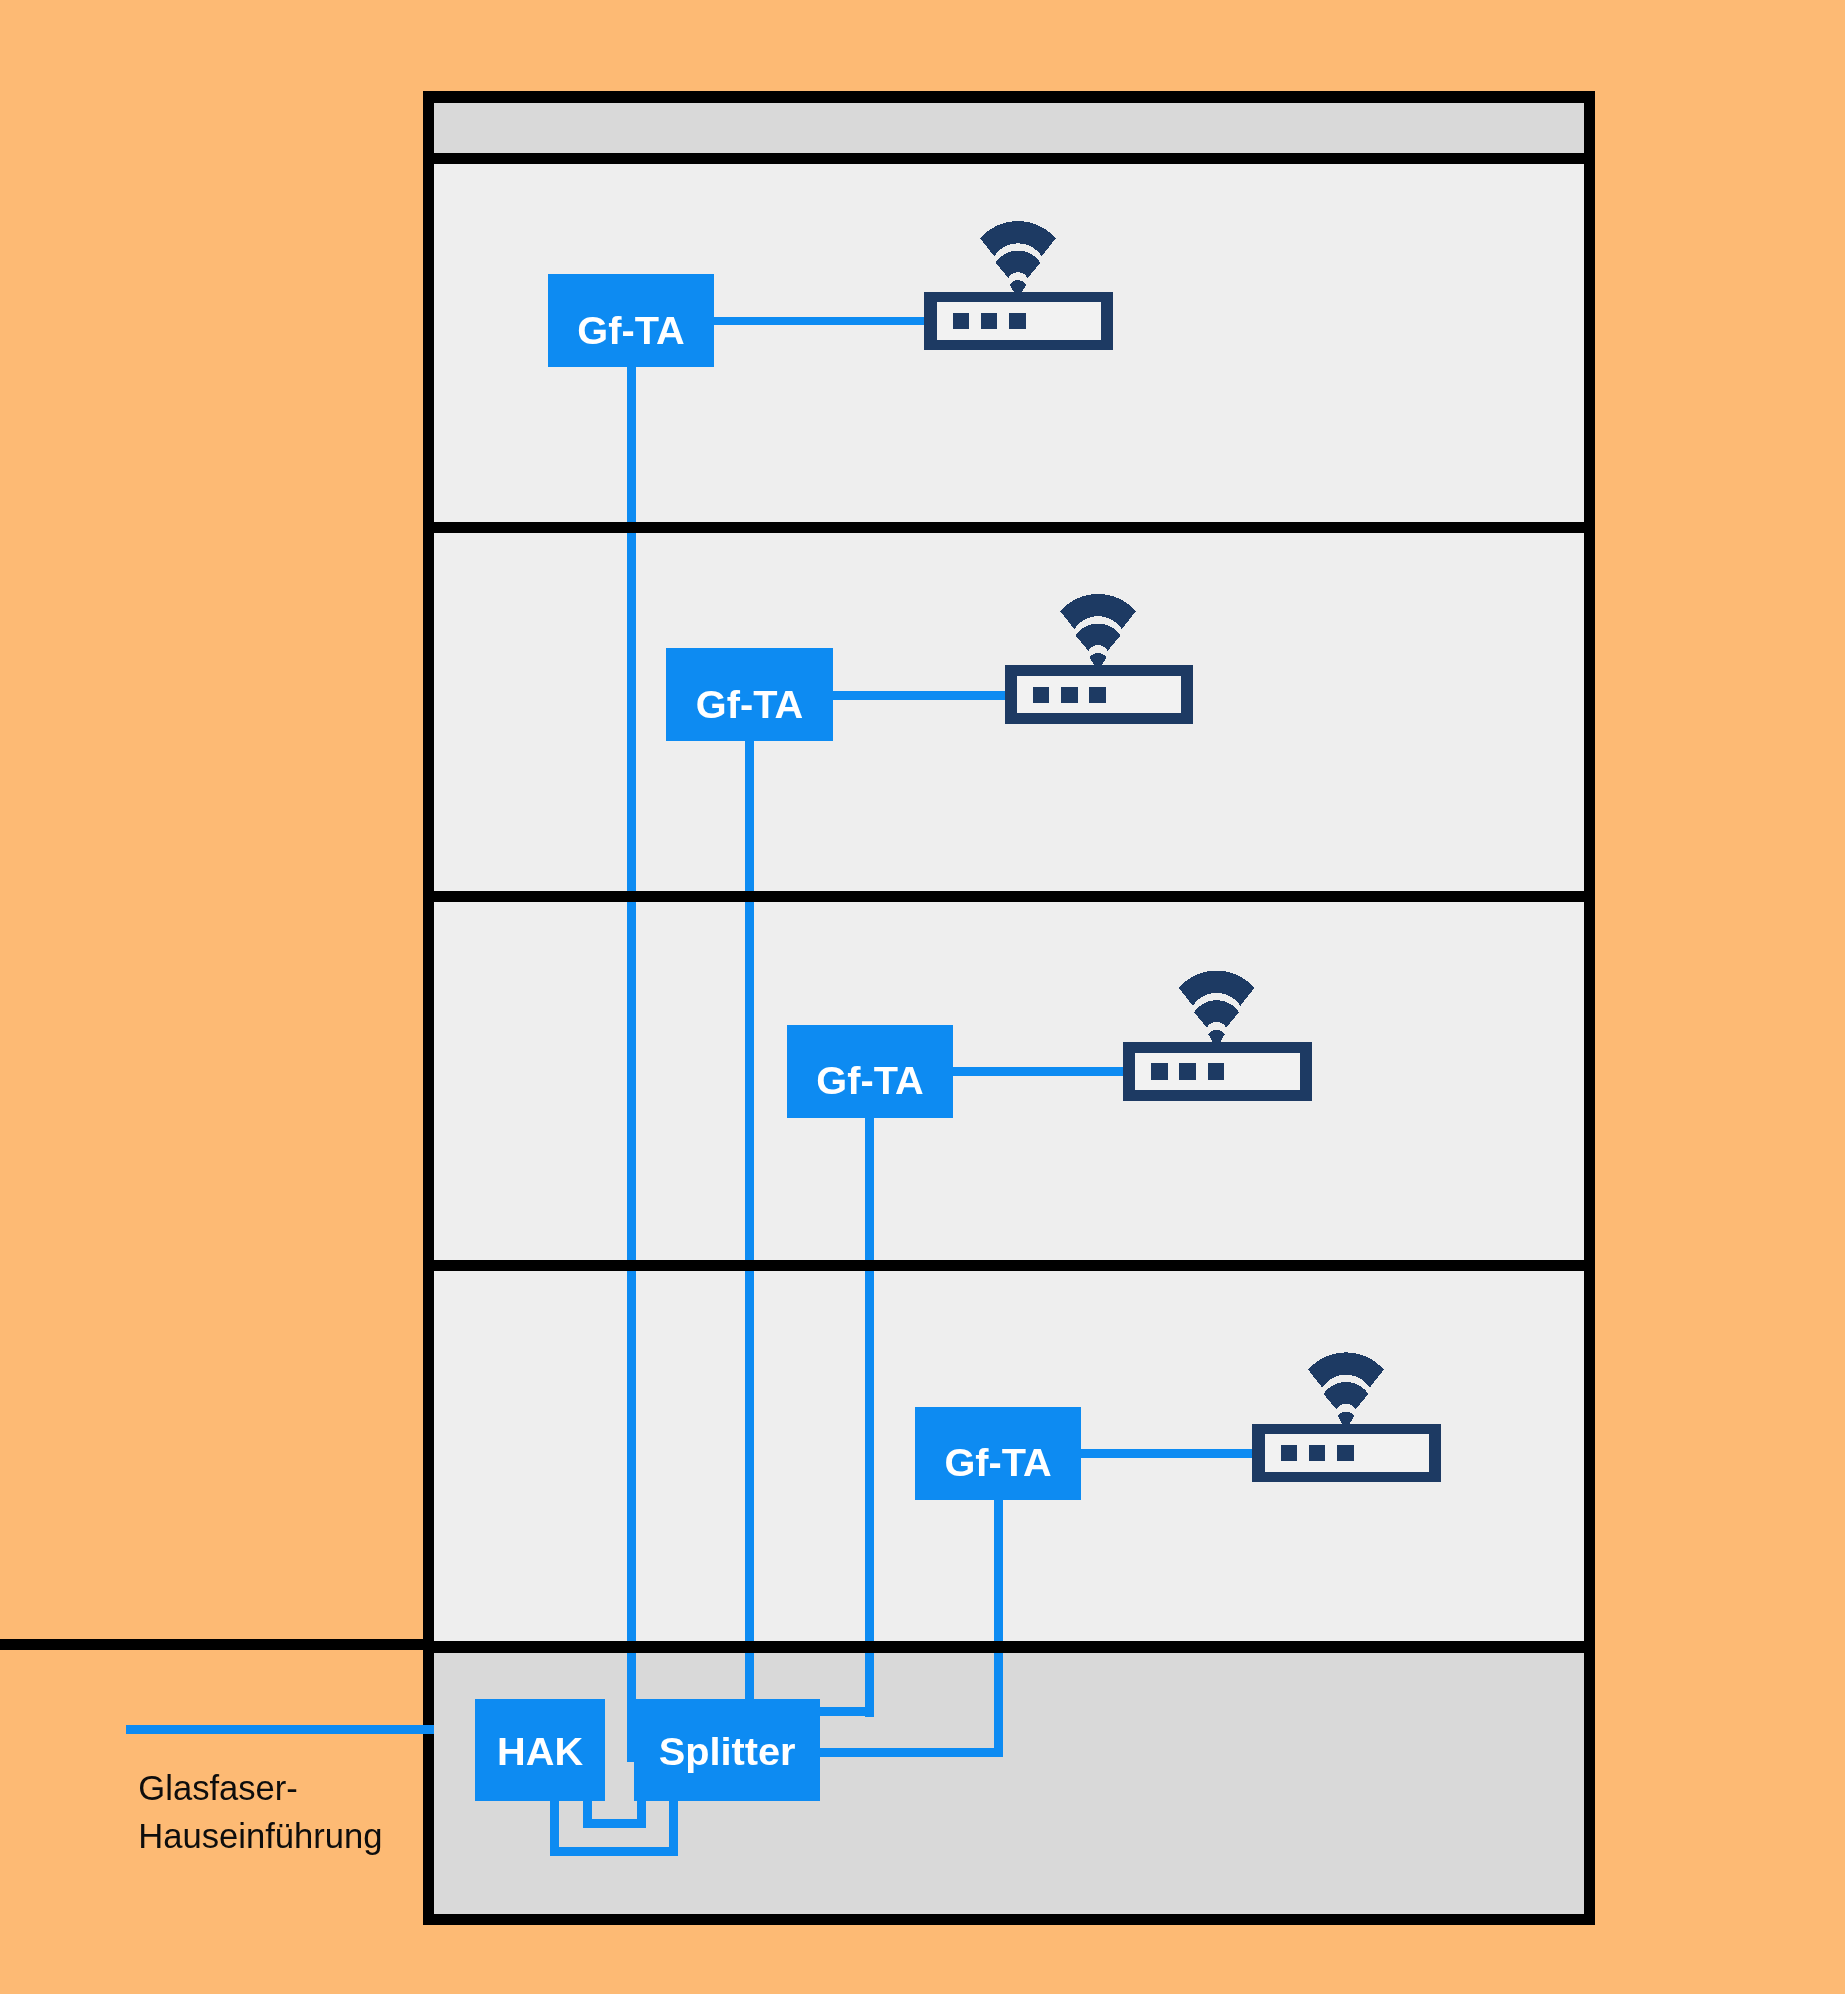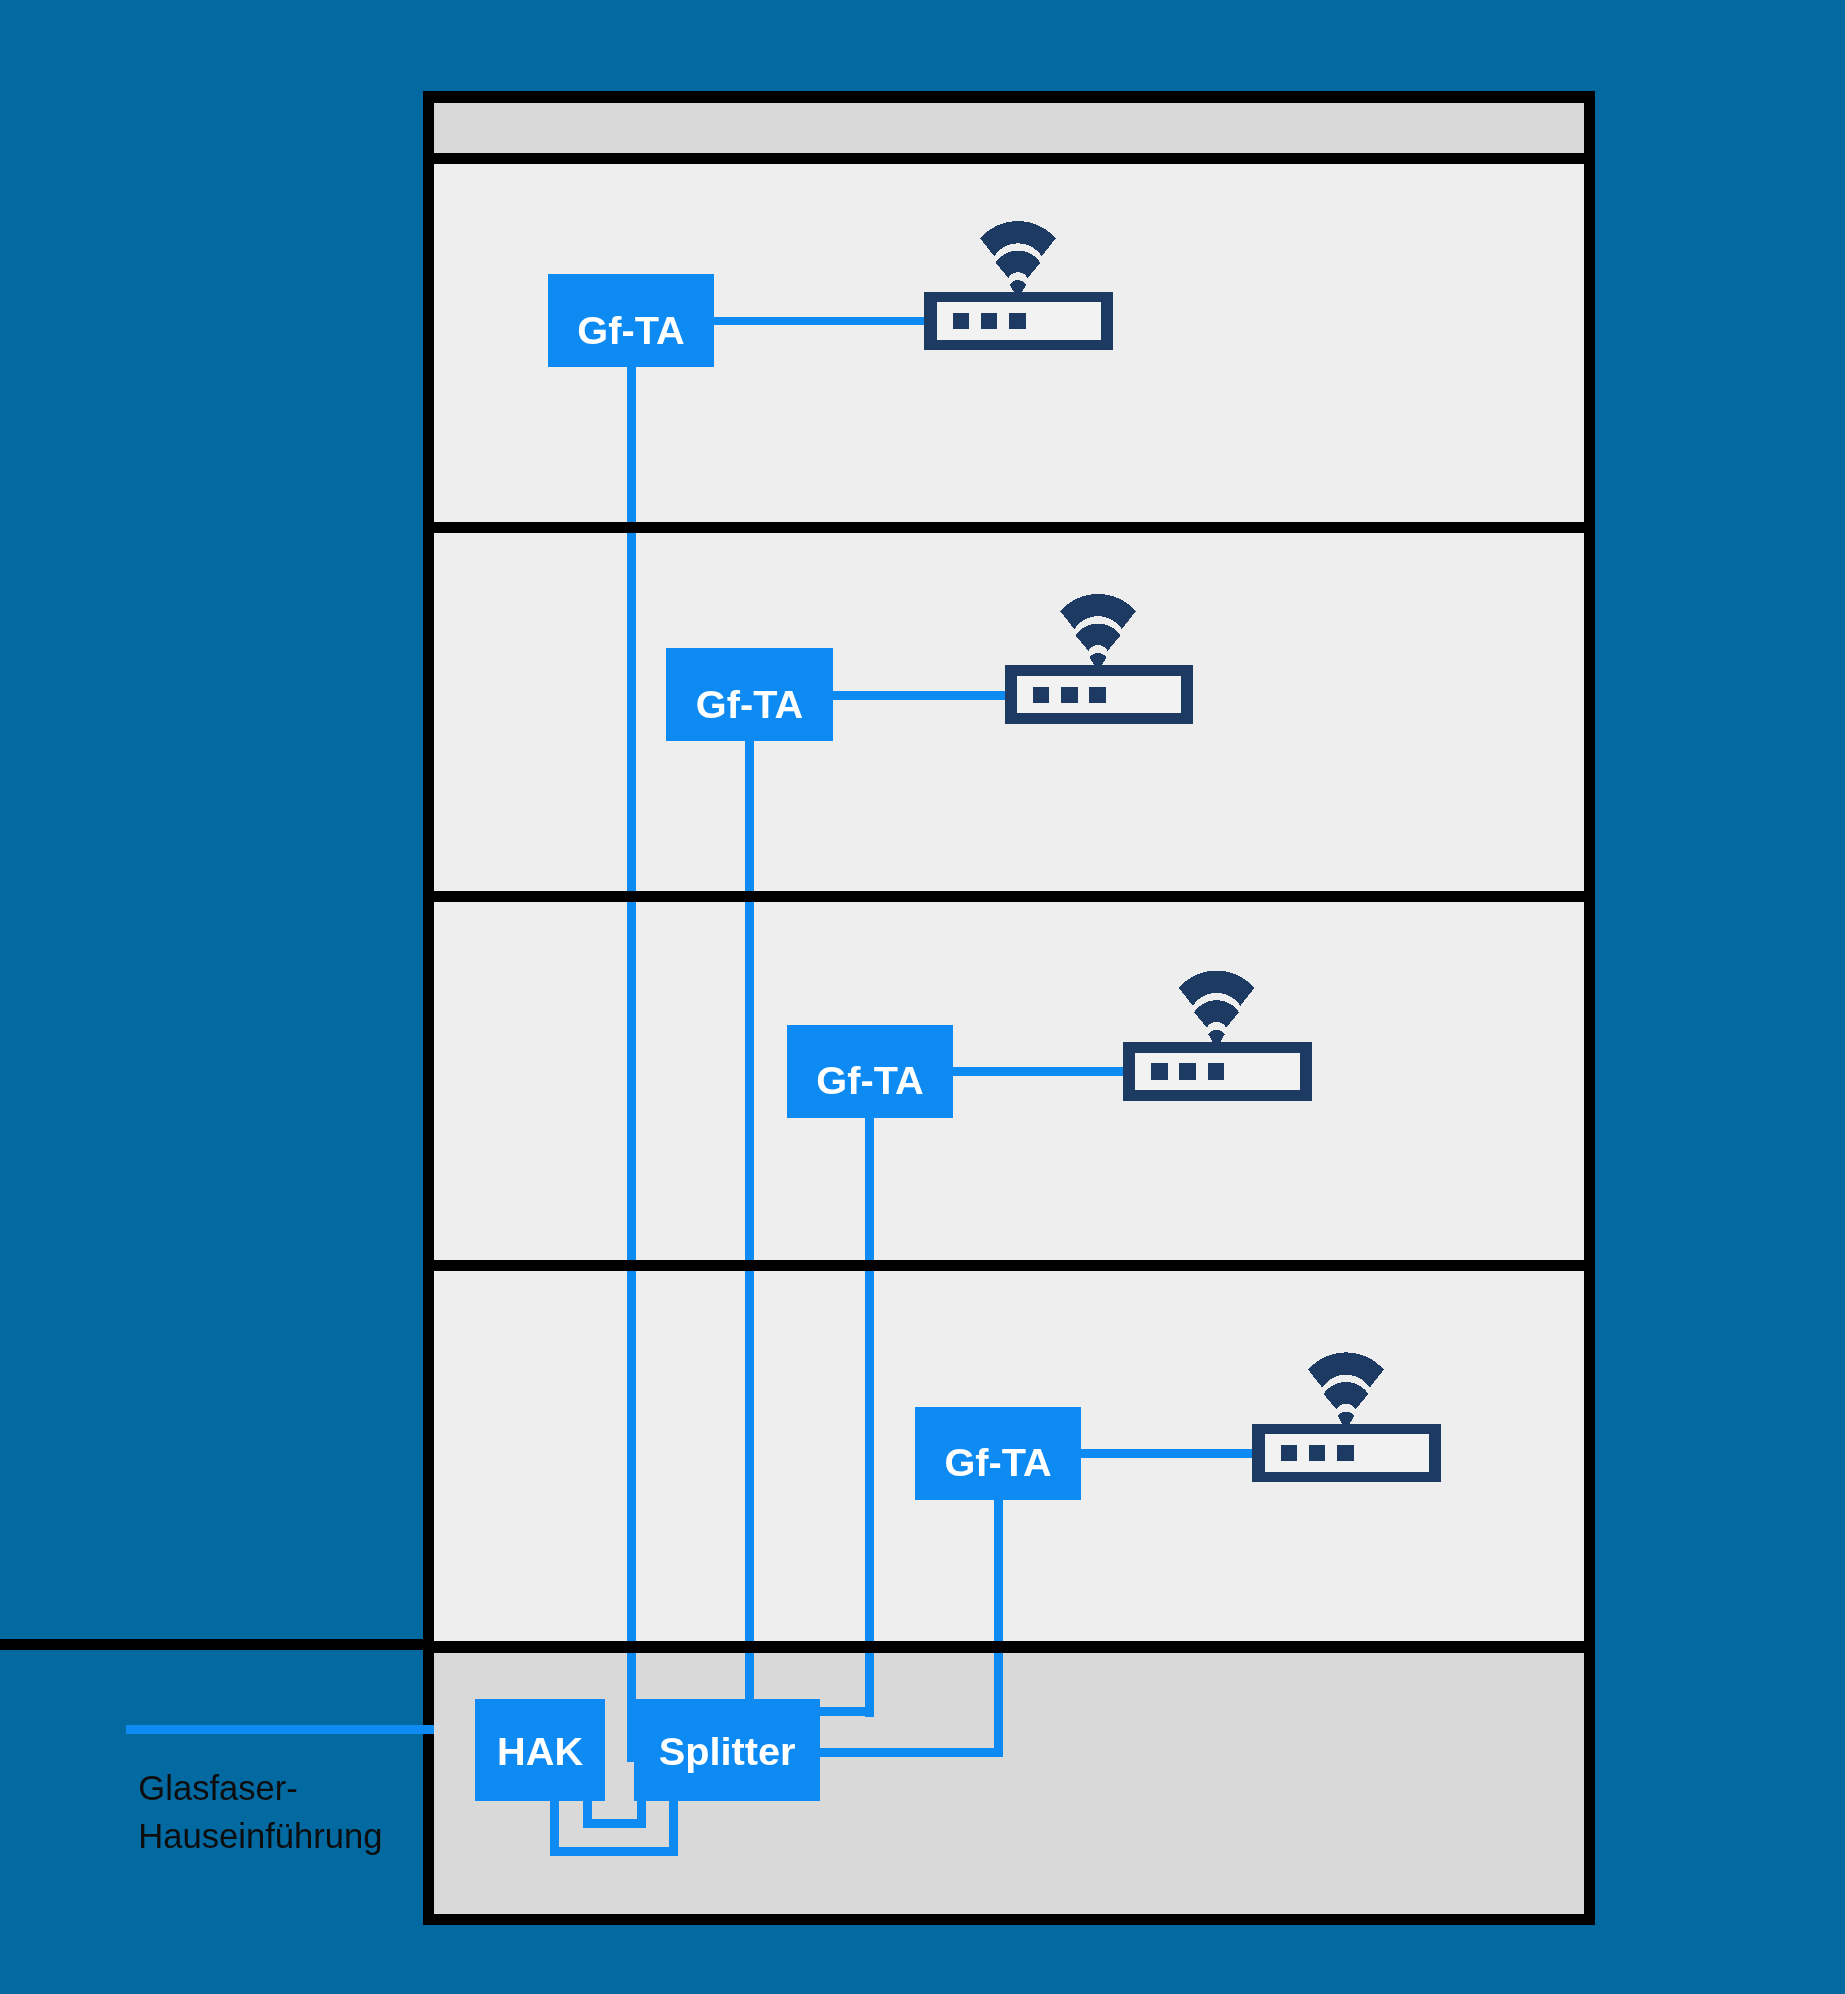--- a/index.html
+++ b/index.html
@@ -1,17 +1,17 @@
 <!DOCTYPE html>
 <html style="font-size:10.3px"><head>
 <meta charset="utf-8">
 <style>
   html,body{margin:0;padding:0;background:#ffffff;}
   body{width:1845px;height:1995px;font-family:"Liberation Sans",sans-serif;overflow:hidden;}
-  #stage{position:relative;width:1845px;height:1995px;background:#0369a1;}
+  #stage{position:relative;width:1845px;height:1995px;background:#fdba74;}
   #stage svg{position:absolute;inset:0;display:block;}
   .lbl{font-family:"Liberation Sans",sans-serif;font-weight:bold;fill:#ffffff;}
   .capt{font-family:"Liberation Sans",sans-serif;font-weight:normal;fill:#0d0d0d;font-size:54px;}
 </style>
 </head>
 <body>
 
 <div id="stage">
 <svg width="1845" height="1995" viewBox="0 0 2880 3114" xmlns="http://www.w3.org/2000/svg" shape-rendering="crispEdges">
 

